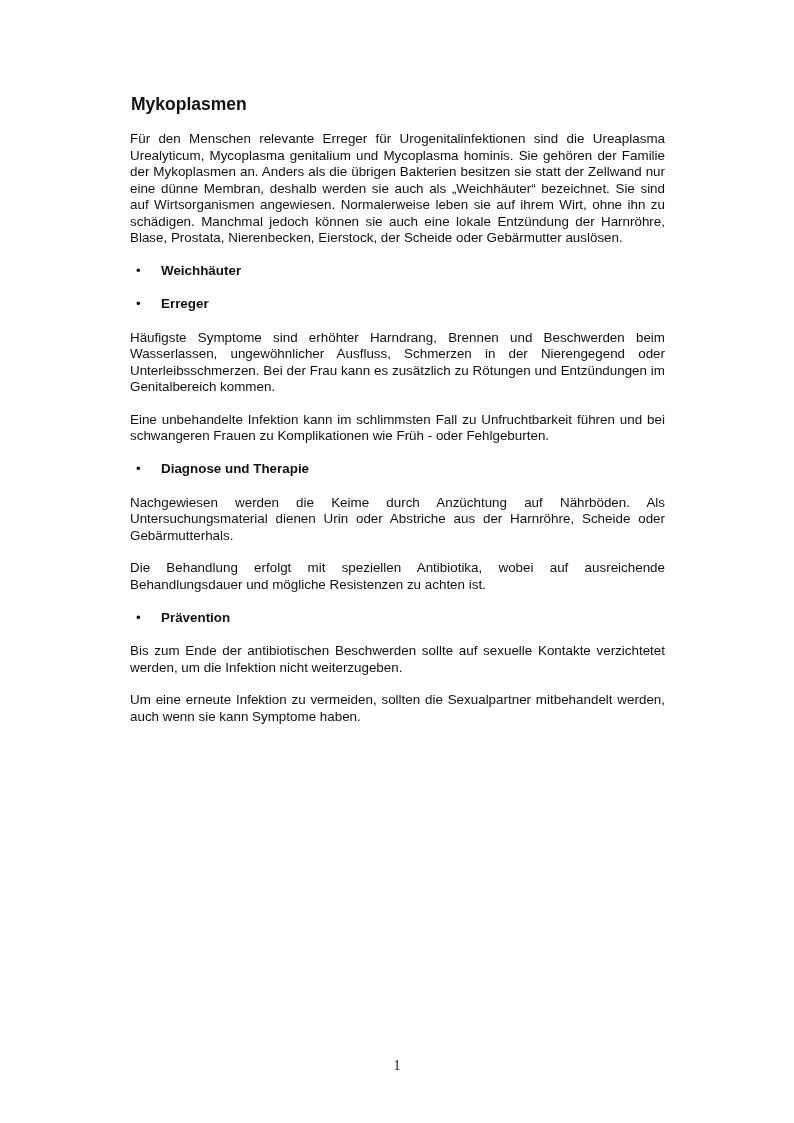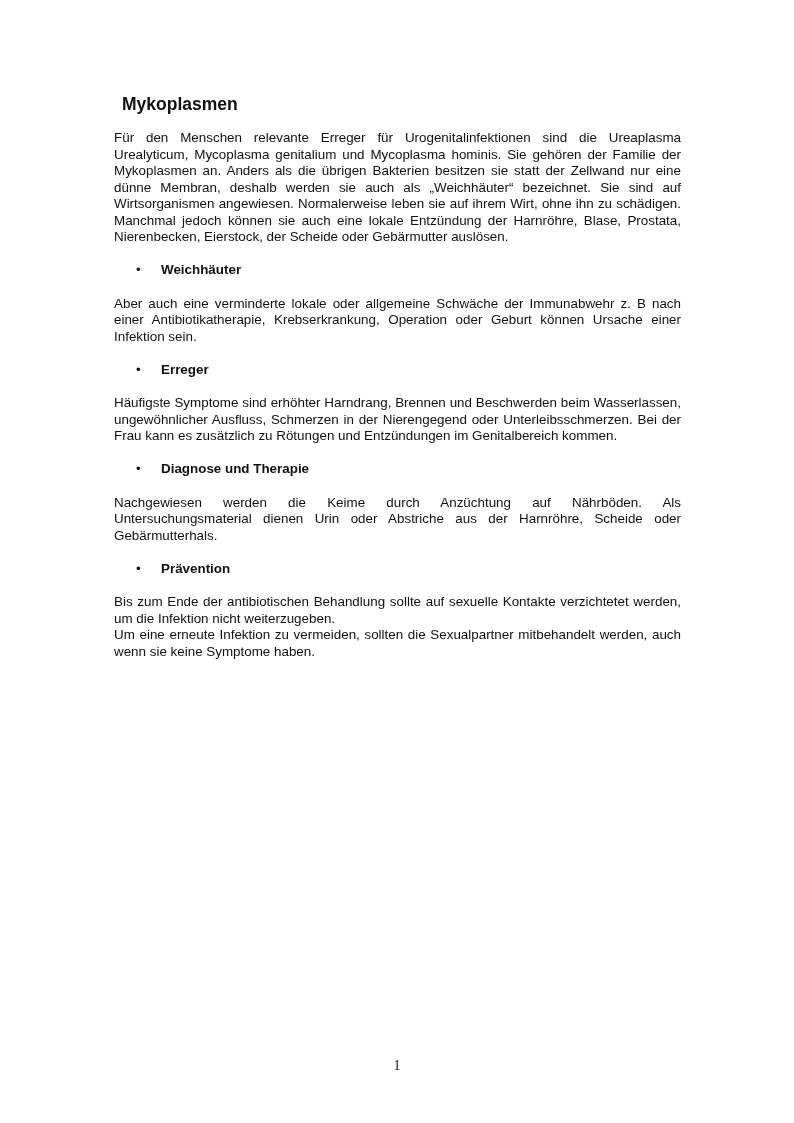--- a/index.html
+++ b/index.html
@@ -3,23 +3,23 @@
   <meta charset="utf-8">
   <style>
     html, body { margin: 0; padding: 0; background: #ffffff; }
     body { width: 794px; height: 1123px; position: relative; overflow: hidden; }
     .page {
       position: absolute; left: 114px; top: 93px; width: 567px;
       font-family: "Liberation Sans", sans-serif; color: #111;
       font-size: 13.4px; line-height: 16.5px;
     }
     h1 {
-      font-size: 17.5px; font-weight: bold; margin: 0 0 15px 8px; line-height: 22px;
+      font-size: 17.5px; font-weight: bold; margin: 0 0 15px 17px; line-height: 22px;
     }
-    p { margin: 0; text-align: justify; }
+    p { margin: 16px; text-align: justify; }
     .para { margin-bottom: 17px; }
     .bullet-head {
       display: flex; align-items: center; font-weight: bold;
       margin: 0 0 17px 0; height: 16px;
     }
     .bullet-dot { width: 47px; padding-left: 22px; box-sizing: border-box; font-weight: normal; }
     .footer {
       position: absolute; top: 1058px; left: 0; width: 794px; text-align: center;
       font-family: "Liberation Serif", serif; font-size: 14px; color: #111;
     }
@@ -32,49 +32,50 @@
   <div class="para">
     <p>Für den Menschen relevante Erreger für Urogenitalinfektionen sind die Ureaplasma Urealyticum, Mycoplasma genitalium und Mycoplasma hominis. Sie gehören der Familie der Mykoplasmen an. Anders als die übrigen Bakterien besitzen sie statt der Zellwand nur eine dünne Membran, deshalb werden sie auch als „Weichhäuter“ bezeichnet. Sie sind auf Wirtsorganismen angewiesen. Normalerweise leben sie auf ihrem Wirt, ohne ihn zu schädigen. Manchmal jedoch können sie auch eine lokale Entzündung der Harnröhre, Blase, Prostata, Nierenbecken, Eierstock, der Scheide oder Gebärmutter auslösen.</p>
   </div>
 
   <div>
     <div class="bullet-head">
       <span class="bullet-dot">•</span>
       <span>Weichhäuter</span>
     </div>
     <div class="para">
-      <p>Aber auch eine verminderte lokale oder allgemeine Schwäche der Immunabwehr z. B nach einer Antibiotikatherapie, Krebserkrankung, Operation oder Geburt können Ursache einer Infektion sein.</p>
     </div>
   </div>
 
   <div>
     <div class="bullet-head">
       <span class="bullet-dot">•</span>
       <span>Erreger</span>
     </div>
     <div class="para">
       <p>Häufigste Symptome sind erhöhter Harndrang, Brennen und Beschwerden beim Wasserlassen, ungewöhnlicher Ausfluss, Schmerzen in der Nierengegend oder Unterleibsschmerzen. Bei der Frau kann es zusätzlich zu Rötungen und Entzündungen im Genitalbereich kommen.</p>
+      <p>Eine unbehandelte Infektion kann im schlimmsten Fall zu Unfruchtbarkeit führen und bei schwangeren Frauen zu Komplikationen wie Früh - oder Fehlgeburten.</p>
     </div>
   </div>
 
   <div>
     <div class="bullet-head">
       <span class="bullet-dot">•</span>
       <span>Diagnose und Therapie</span>
     </div>
     <div class="para">
       <p>Nachgewiesen werden die Keime durch Anzüchtung auf Nährböden. Als Untersuchungsmaterial dienen Urin oder Abstriche aus der Harnröhre, Scheide oder Gebärmutterhals.</p>
+      <p>Die Behandlung erfolgt mit speziellen Antibiotika, wobei auf ausreichende Behandlungsdauer und mögliche Resistenzen zu achten ist.</p>
     </div>
   </div>
 
   <div>
     <div class="bullet-head">
       <span class="bullet-dot">•</span>
       <span>Prävention</span>
     </div>
     <div class="para">
-      <p>Bis zum Ende der antibiotischen Behandlung sollte auf sexuelle Kontakte verzichtetet werden, um die Infektion nicht weiterzugeben.</p>
-      <p>Um eine erneute Infektion zu vermeiden, sollten die Sexualpartner mitbehandelt werden, auch wenn sie keine Symptome haben.</p>
+      <p>Bis zum Ende der antibiotischen Beschwerden sollte auf sexuelle Kontakte verzichtetet werden, um die Infektion nicht weiterzugeben.</p>
+      <p>Um eine erneute Infektion zu vermeiden, sollten die Sexualpartner mitbehandelt werden, auch wenn sie kann Symptome haben.</p>
     </div>
   </div>
 </div>
 
 <div class="footer">1</div>
 
 </body></html>

